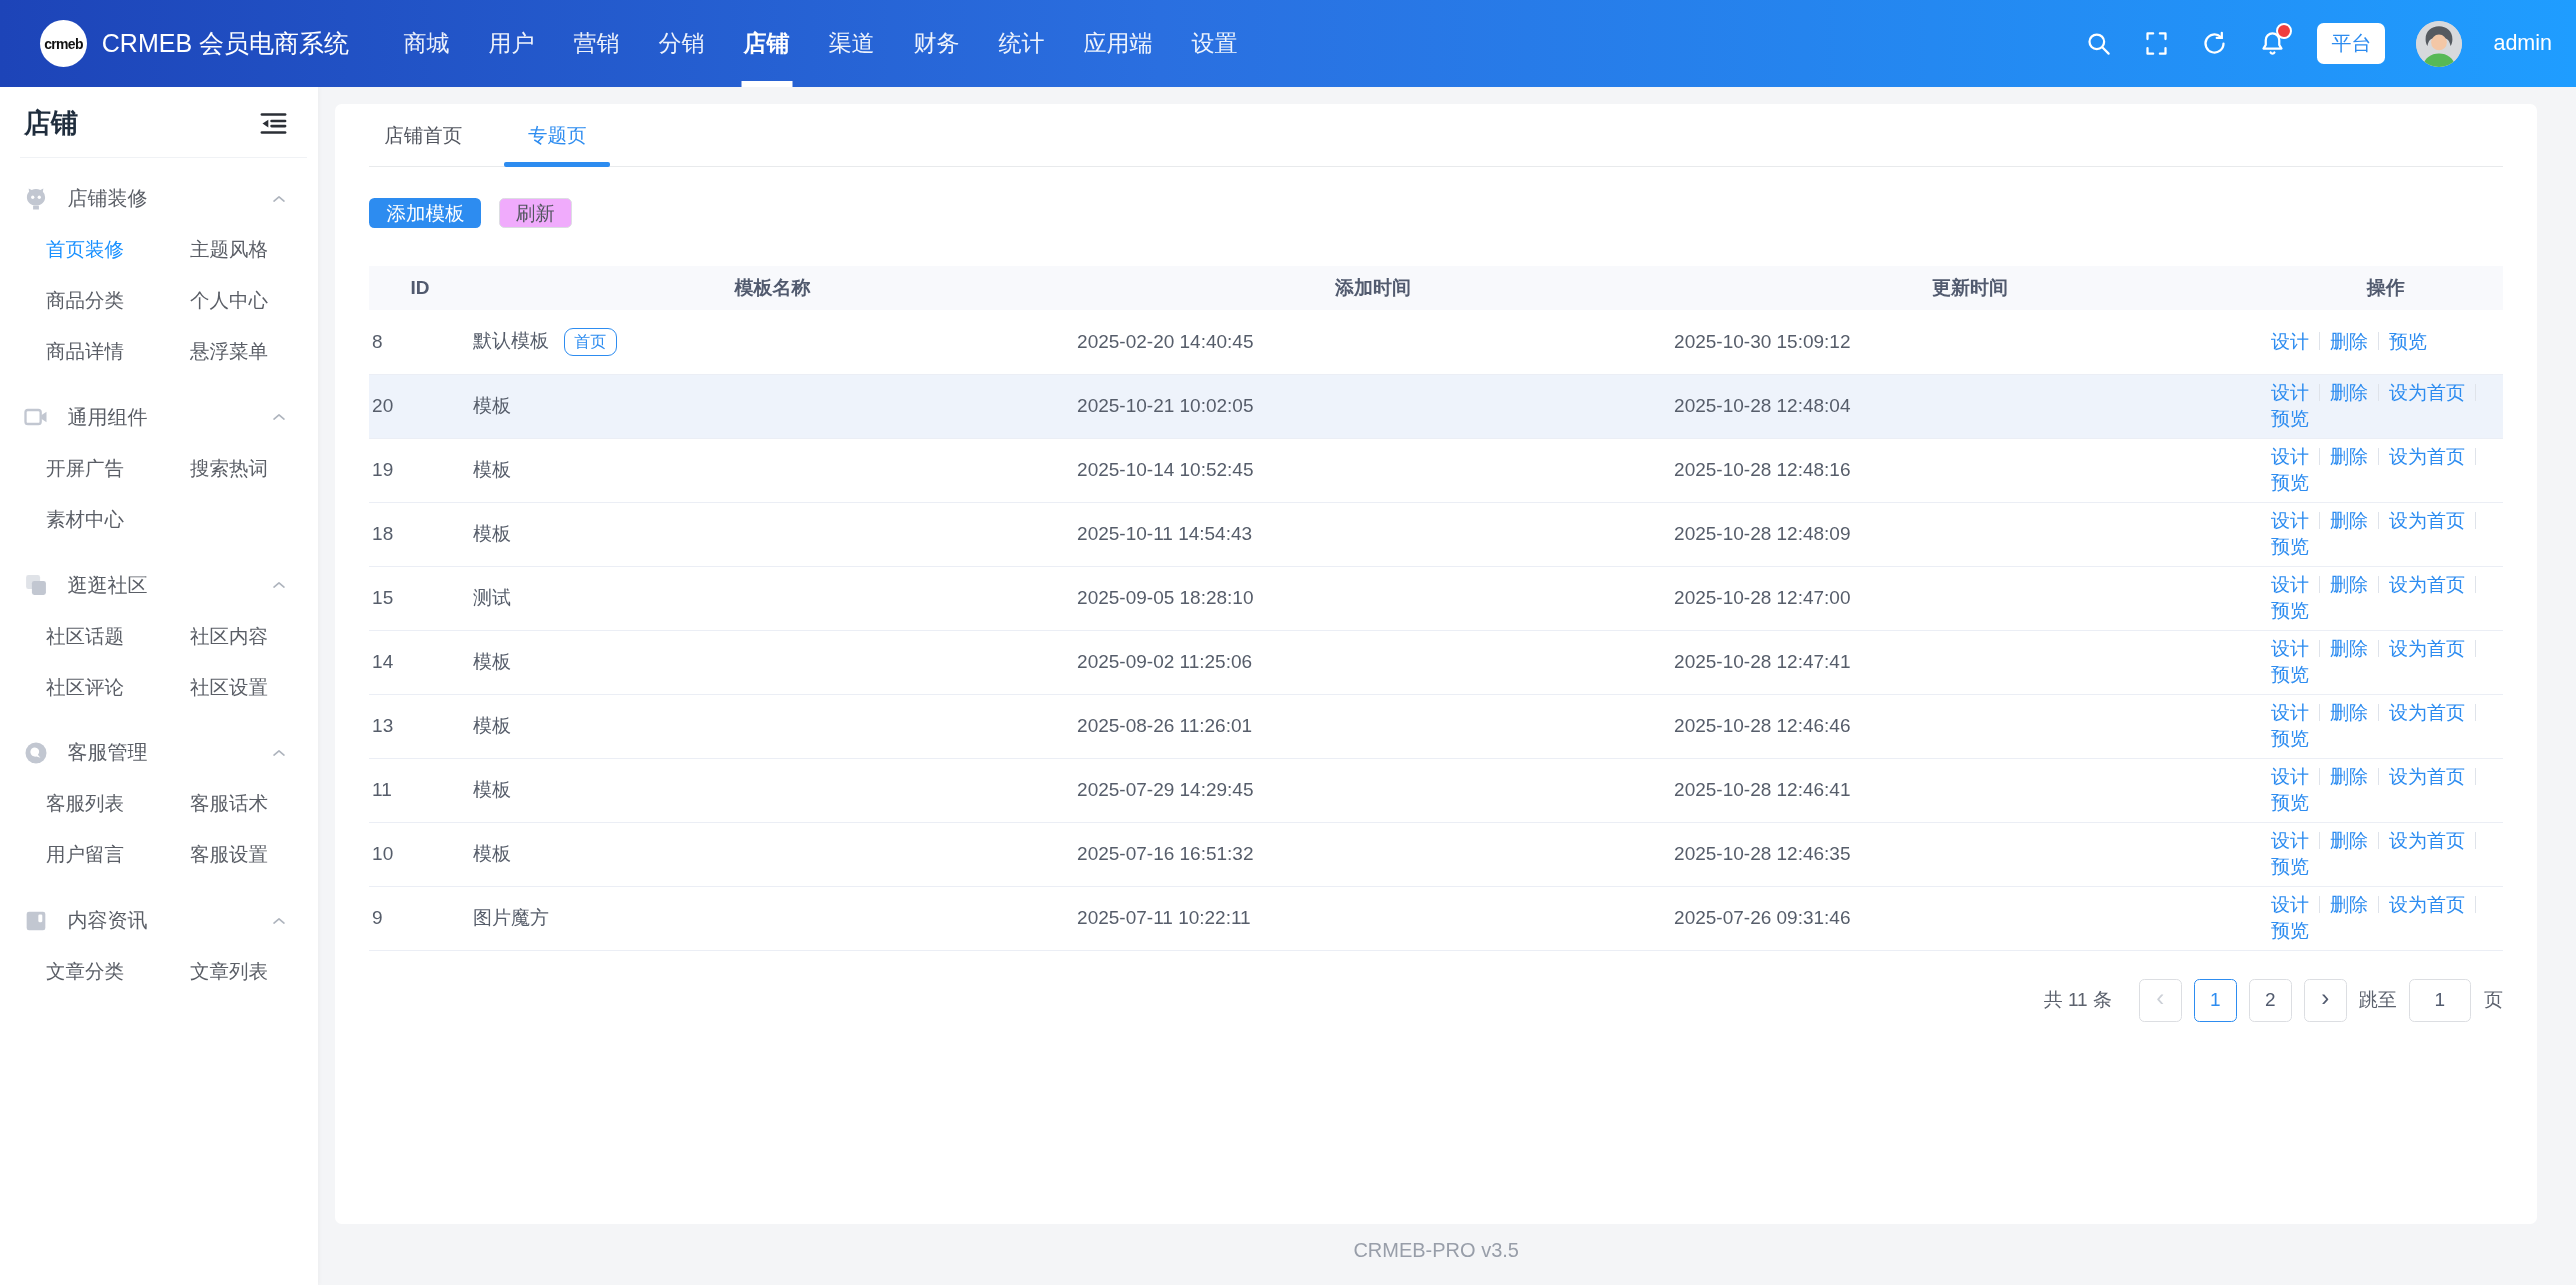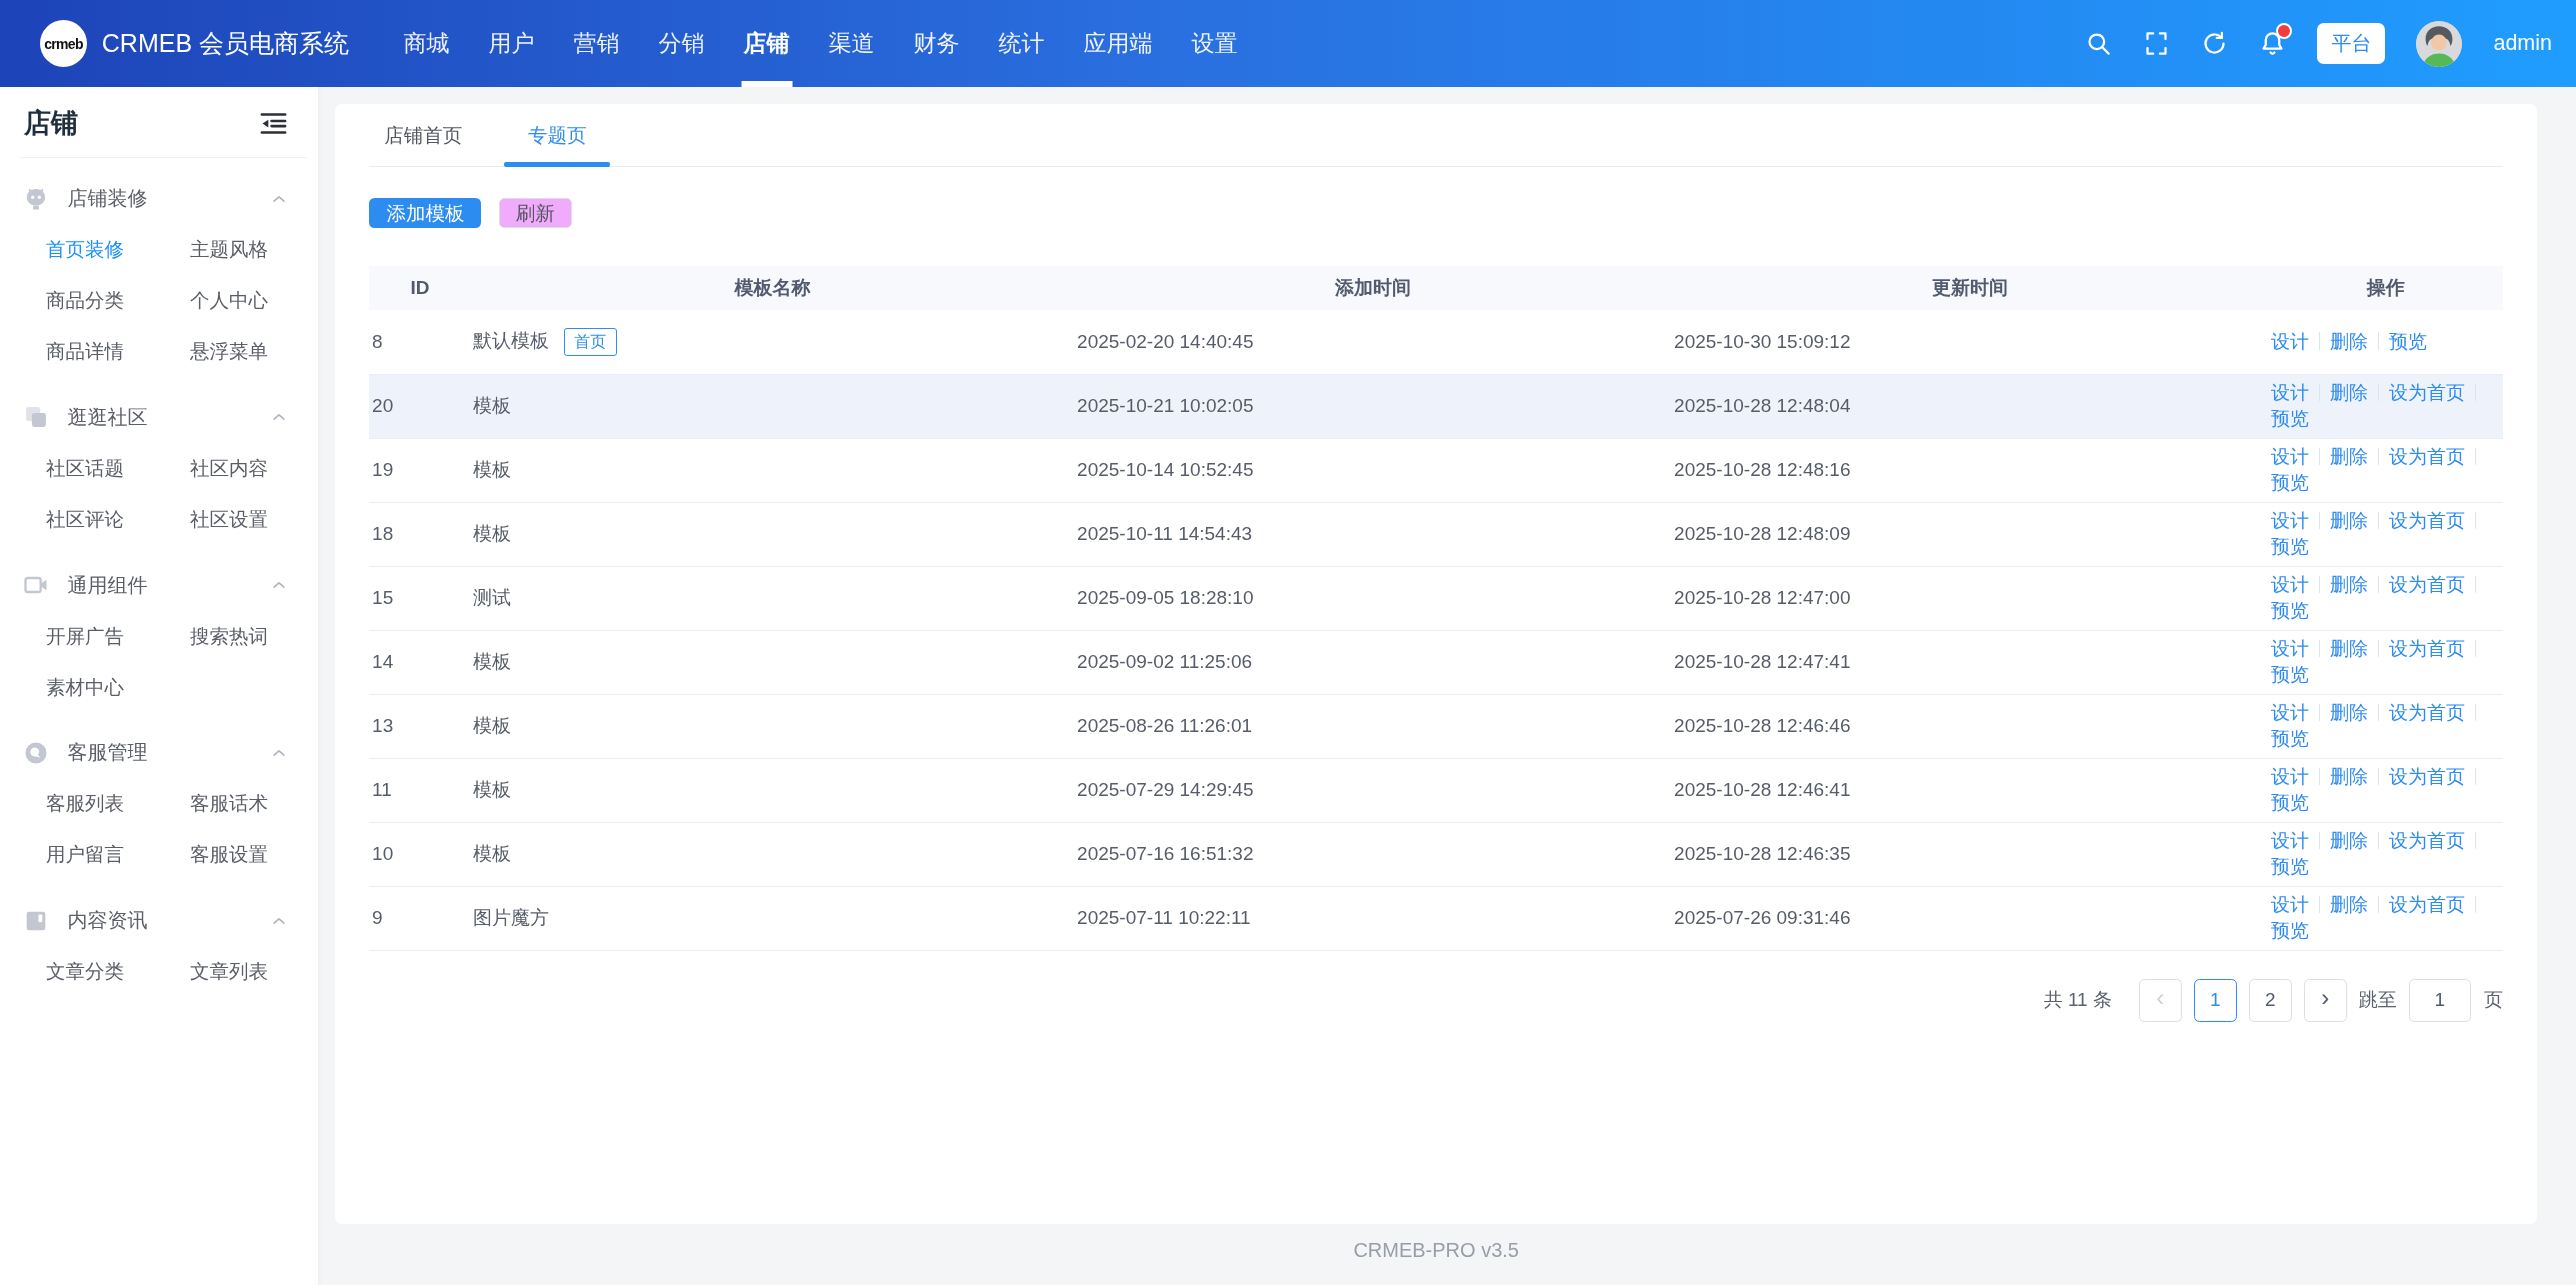--- a/index.html
+++ b/index.html
@@ -73,21 +73,21 @@
 
   table.grid { margin-top:38px; width:100%; border-collapse:collapse; table-layout:fixed; }
   table.grid col.c-id { width:101px; } table.grid col.c-name { width:604px; }
   table.grid col.c-add { width:597px; } table.grid col.c-upd { width:597px; }
   table.grid thead th { height:44px; background:#f8f9fc; font-size:19px; color:#515a6e;
     font-weight:700; text-align:center; padding:0 2.7px; }
   table.grid tbody td { height:64px; border-bottom:1.3px solid #ebeef5; font-size:19px;
     color:#565d6a; padding:0 2.7px; }
   tr.highlight td { background:#eef3fb; }
   .tag { display:inline-block; margin-left:14.8px; padding:0.7px 9.4px; border:1.3px solid #2d8cf0;
-    color:#2d8cf0; font-size:16px; line-height:24px; border-radius:3px; }
+    color:#2d8cf0; font-size:16px; line-height:24px; border-radius:9px; }
   .actions a { color:#2d8cf0; text-decoration:none; font-size:19px; cursor:pointer; white-space:nowrap; }
   .act-sep { display:inline-block; border-left:1.3px solid #dfe3ea; height:17.4px;
     margin:0 10px; vertical-align:-2px; }
 
   .pagination { margin-top:28px; display:flex; justify-content:flex-end; align-items:center;
     font-size:19px; color:#5c626e; }
   .pg-total { margin-right:14.8px; }
   .pg-btn { min-width:43px; height:43px; padding:0 5.4px; border:1.3px solid #dcdee2; border-radius:5.4px;
     background:#fff; display:flex; align-items:center; justify-content:center; margin-left:12px;
     color:#515a6e; font-size:19px; cursor:pointer; }
@@ -198,54 +198,54 @@
           <div class="sb-item">主题风格</div>
           <div class="sb-item">商品分类</div>
           <div class="sb-item">个人中心</div>
           <div class="sb-item">商品详情</div>
           <div class="sb-item">悬浮菜单</div>
         </div>
       </div>
       <div class="section">
         <div class="section-head">
           <span class="section-icon">
+            <svg viewBox="0 0 24 24" fill="none" stroke="currentColor" stroke-width="2">
+              <rect x="3" y="6" width="13" height="12" rx="2"></rect>
+              <path d="M16.5 10.5L21 7.5v9l-4.5-3" fill="currentColor" stroke="none"></path>
+            </svg>
+          </span>
+          <span class="section-label">通用组件</span>
+          <span class="chev"><svg viewBox="0 0 24 24" fill="none" stroke="currentColor" stroke-width="2" stroke-linecap="round" stroke-linejoin="round">
+              <polyline points="6 14.5 12 9.5 18 14.5"></polyline>
+            </svg></span>
+        </div>
+        <div class="sb-items">
+          <div class="sb-item">开屏广告</div>
+          <div class="sb-item">搜索热词</div>
+          <div class="sb-item">素材中心</div>
+        </div>
+      </div>
+      <div class="section">
+        <div class="section-head">
+          <span class="section-icon">
             <svg viewBox="0 0 24 24" fill="currentColor">
               <rect x="3.5" y="3.5" width="12" height="12" rx="2" opacity="0.5"></rect>
               <rect x="8.5" y="8.5" width="12" height="12" rx="2"></rect>
             </svg>
           </span>
           <span class="section-label">逛逛社区</span>
           <span class="chev"><svg viewBox="0 0 24 24" fill="none" stroke="currentColor" stroke-width="2" stroke-linecap="round" stroke-linejoin="round">
               <polyline points="6 14.5 12 9.5 18 14.5"></polyline>
             </svg></span>
         </div>
         <div class="sb-items">
           <div class="sb-item">社区话题</div>
           <div class="sb-item">社区内容</div>
           <div class="sb-item">社区评论</div>
           <div class="sb-item">社区设置</div>
-        </div>
-      </div>
-      <div class="section">
-        <div class="section-head">
-          <span class="section-icon">
-            <svg viewBox="0 0 24 24" fill="none" stroke="currentColor" stroke-width="2">
-              <rect x="3" y="6" width="13" height="12" rx="2"></rect>
-              <path d="M16.5 10.5L21 7.5v9l-4.5-3" fill="currentColor" stroke="none"></path>
-            </svg>
-          </span>
-          <span class="section-label">通用组件</span>
-          <span class="chev"><svg viewBox="0 0 24 24" fill="none" stroke="currentColor" stroke-width="2" stroke-linecap="round" stroke-linejoin="round">
-              <polyline points="6 14.5 12 9.5 18 14.5"></polyline>
-            </svg></span>
-        </div>
-        <div class="sb-items">
-          <div class="sb-item">开屏广告</div>
-          <div class="sb-item">搜索热词</div>
-          <div class="sb-item">素材中心</div>
         </div>
       </div>
       <div class="section">
         <div class="section-head">
           <span class="section-icon">
             <svg viewBox="0 0 24 24" fill="currentColor">
               <circle cx="12" cy="12" r="9"></circle>
               <path d="M8.2 8.4c2.1-2 5.3-1 6.2 1.1.6 1.4.2 2.9-.8 4l2.2 2.6-3.4-1c-2.3.5-4.6-.8-5.1-3-.3-1.4.1-2.7.9-3.7z" fill="#fff"></path>
             </svg>
           </span>

